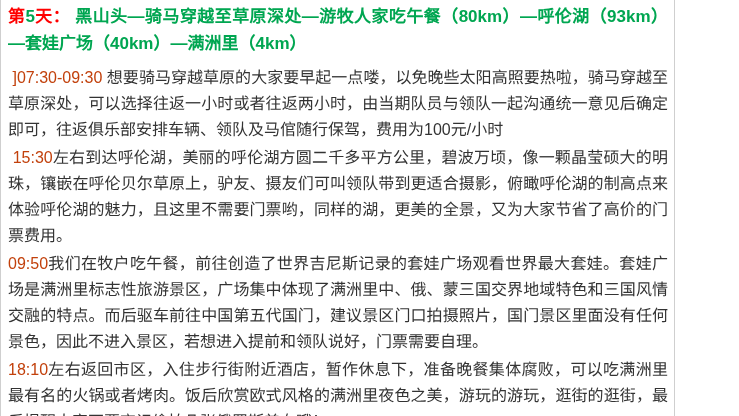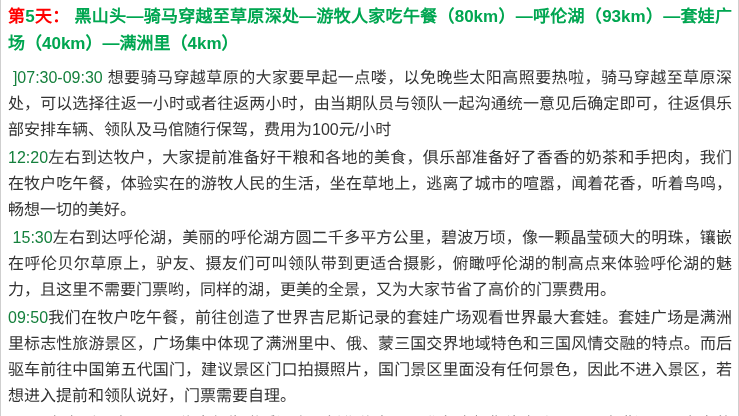--- a/index.html
+++ b/index.html
@@ -2,21 +2,21 @@
 <html lang="zh-CN"><head>
 <meta charset="utf-8">
 <style>
   html, body {
     margin: 0;
     padding: 0;
     background: #ffffff;
   }
   .page {
     position: relative;
-    width: 739px;
+    width: 675px;
     height: 416px;
     box-sizing: border-box;
     border-left: 1px solid #cfcfcf;
     border-right: 1px solid #cfcfcf;
     background: #ffffff;
     padding: 3px 6px 0 7px;
     overflow: hidden;
     font-family: "Liberation Sans", "DejaVu Sans", sans-serif;
   }
   .heading {
@@ -28,39 +28,36 @@
   }
   .heading .red   { color: #ff0000; }
   .heading .green { color: #00a651; }
   .para {
     margin: 0 0 2px 0;
     font-size: 16px;
     line-height: 26px;
     color: #333333;
     text-align: justify;
   }
-  .para .time { color: #15803d; }
+  .para .time { color: #c2410c; }
   .para .body { color: #333333; }
 </style>
 </head>
 <body>
 
 <div class="page">
 
   <h2 class="heading">
     <span class="red">第</span><span class="green">5</span><span class="red">天：</span><span class="green"> 黑山头—骑马穿越至草原深处—游牧人家吃午餐（80km）—呼伦湖（93km）—套娃广场（40km）—满洲里（4km）</span>
   </h2>
 
   <p class="para">
     <span class="time">&nbsp;]07:30-09:30</span><span class="body"> 想要骑马穿越草原的大家要早起一点喽，以免晚些太阳高照要热啦，骑马穿越至草原深处，可以选择往返一小时或者往返两小时，由当期队员与领队一起沟通统一意见后确定即可，往返俱乐部安排车辆、领队及马倌随行保驾，费用为100元/小时</span>
   </p>
 
-  <p class="para">
-    <span class="time">12:20</span><span class="body">左右到达牧户，大家提前准备好干粮和各地的美食，俱乐部准备好了香香的奶茶和手把肉，我们在牧户吃午餐，体验实在的游牧人民的生活，坐在草地上，逃离了城市的喧嚣，闻着花香，听着鸟鸣，畅想一切的美好。</span>
-  </p>
 
   <p class="para">
     <span class="time">&nbsp;15:30</span><span class="body">左右到达呼伦湖，美丽的呼伦湖方圆二千多平方公里，碧波万顷，像一颗晶莹硕大的明珠，镶嵌在呼伦贝尔草原上，驴友、摄友们可叫领队带到更适合摄影，俯瞰呼伦湖的制高点来体验呼伦湖的魅力，且这里不需要门票哟，同样的湖，更美的全景，又为大家节省了高价的门票费用。</span>
   </p>
 
   <p class="para">
     <span class="time">09:50</span><span class="body">我们在牧户吃午餐，前往创造了世界吉尼斯记录的套娃广场观看世界最大套娃。套娃广场是满洲里标志性旅游景区，广场集中体现了满洲里中、俄、蒙三国交界地域特色和三国风情交融的特点。而后驱车前往中国第五代国门，建议景区门口拍摄照片，国门景区里面没有任何景色，因此不进入景区，若想进入提前和领队说好，门票需要自理。</span>
   </p>
 
   <p class="para">

